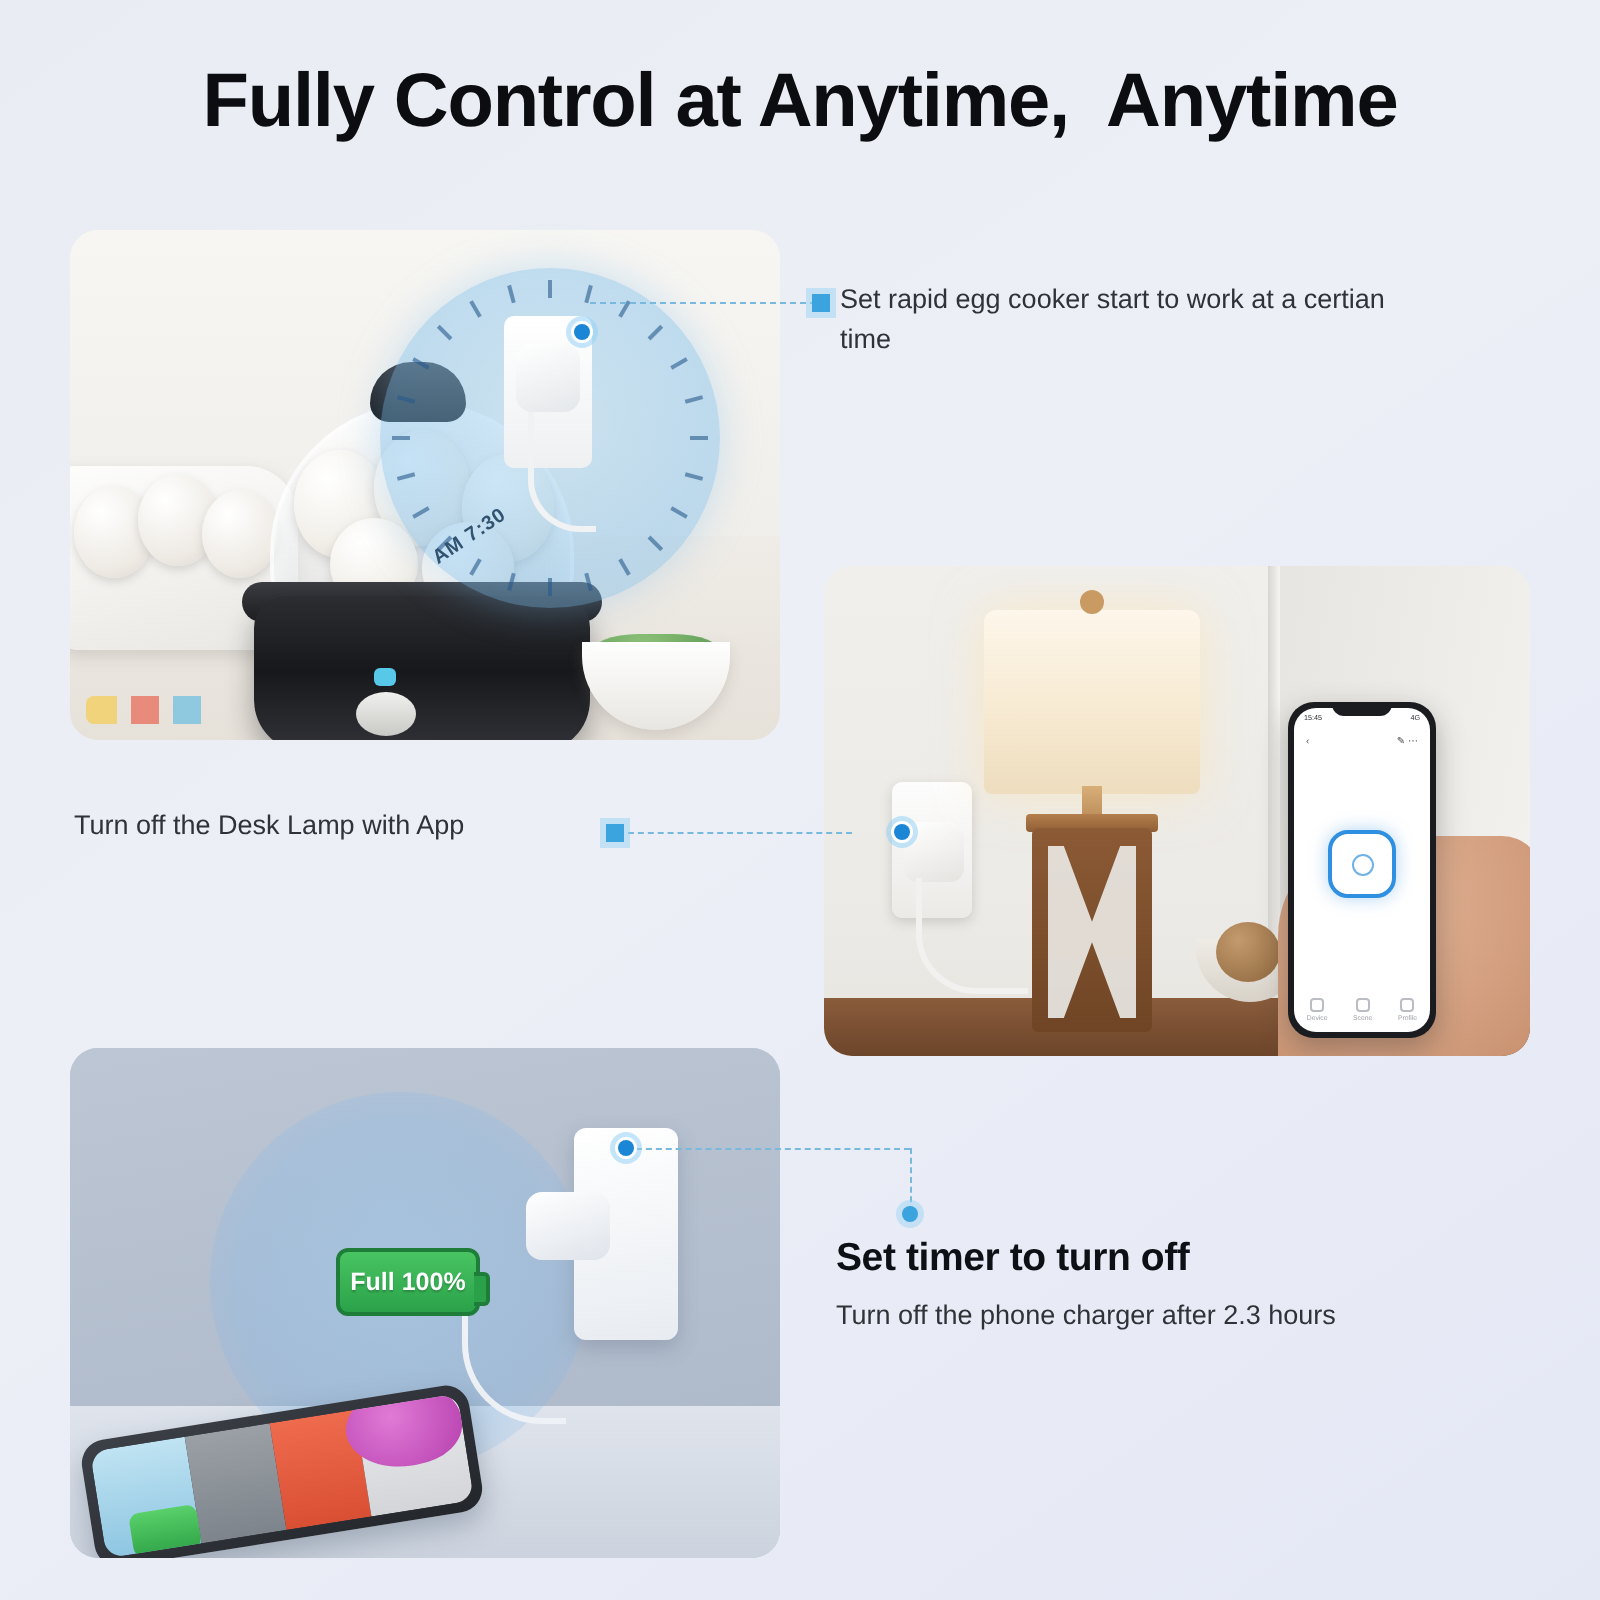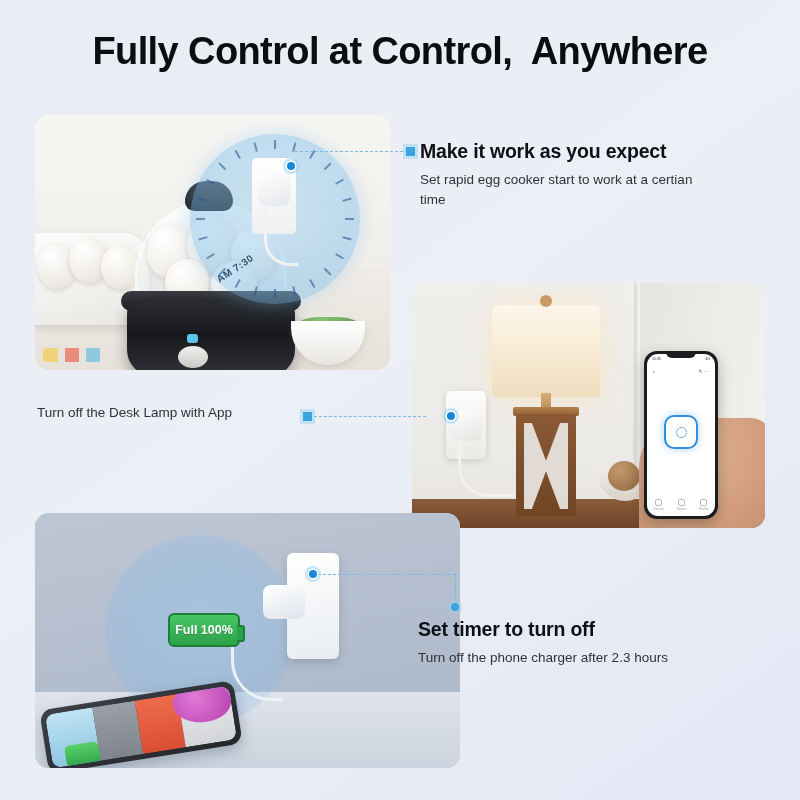--- a/index.html
+++ b/index.html
@@ -261,21 +261,21 @@
     display: flex; justify-content: space-around; align-items: center;
   }
   .phone-tab { display: flex; flex-direction: column; align-items: center; gap: 1px; }
   .phone-tab i {
     display: block; width: 7px; height: 7px;
     border: 1px solid #b9bcc2; border-radius: 2px;
   }
   .phone-tab span { font-size: 3.4px; color: #9ea2a8; }
 
   
-  #panel-charge { left: 35px; top: 513px; width: 425px; height: 255px; }
+  #panel-charge { left: 35px; top: 524px; width: 355px; height: 255px; }
   .chg-bg {
     position: absolute; inset: 0;
     background: linear-gradient(160deg,#b9c4d3 0%,#c3ccd9 42%,#b4bfcf 100%);
   }
   .chg-wall {
     position: absolute; left: 0; top: 0; width: 100%; height: 74%;
     background: linear-gradient(170deg,#bcc6d4,#aeb9ca);
   }
   .chg-desk {
     position: absolute; left: 0; bottom: 0; width: 100%; height: 30%;
@@ -397,21 +397,21 @@
   }
   #cap-egg    { left: 420px; top: 140px; }
   #cap-lamp   { left: 37px;  top: 403px; }
   #cap-timer  { left: 418px; top: 618px; }
 </style>
 </head>
 <body>
 
 <div class="stage">
 
-  <div class="title">Fully Control at Control,  Anywhere</div>
+  <div class="title">Fully Control at Anytime,  Anytime</div>
 
   <div class="photo" id="panel-egg">
     <div class="egg-bg">
       <div class="egg-wall"></div>
       <div class="egg-counter"></div>
 
       <div class="carton"></div>
       <div class="carton-egg" style="left:2px;  top:128px; width:40px; height:46px;"></div>
       <div class="carton-egg" style="left:34px; top:122px; width:40px; height:46px;"></div>
       <div class="carton-egg" style="left:66px; top:130px; width:38px; height:44px;"></div>
@@ -464,21 +464,20 @@
 
   <div style="position:absolute;left:252px;top:158px;width:44px;height:76px;background:linear-gradient(180deg,#ffffff,#eef0f2);border-radius:5px;z-index:4;"></div>
   <div style="position:absolute;left:258px;top:172px;width:32px;height:34px;background:linear-gradient(160deg,#ffffff,#e4e7ea);border-radius:8px;z-index:5;"></div>
   <div style="position:absolute;left:264px;top:204px;width:34px;height:62px;border-left:3px solid #f1f2f4;border-bottom:3px solid #f1f2f4;border-radius:0 0 0 26px;z-index:4;"></div>
 
   <div class="dot-ring" style="left:283px; top:158px;"></div>
   <div class="dash-h" style="left:295px; top:151px; width:113px;"></div>
   <div class="dot-sq" style="left:406px; top:147px;"></div>
 
   <div class="caption" id="cap-egg">
-    <h3>Make it work as you expect</h3>
     <p>Set rapid egg cooker start to work at a certian time</p>
   </div>
 
   <div class="photo" id="panel-lamp">
     <div class="lamp-bg">
       <div class="lamp-wallpanel"></div>
       <div class="lamp-edge"></div>
       <div class="lamp-table"></div>
 
       <div class="outlet-lamp"></div>

